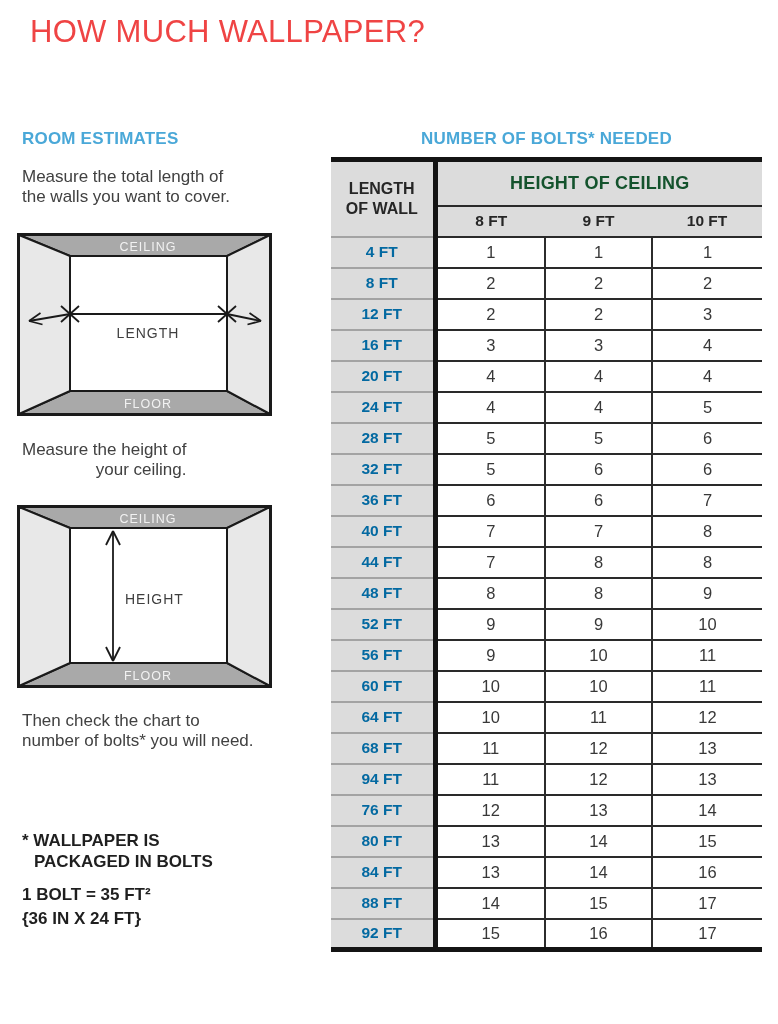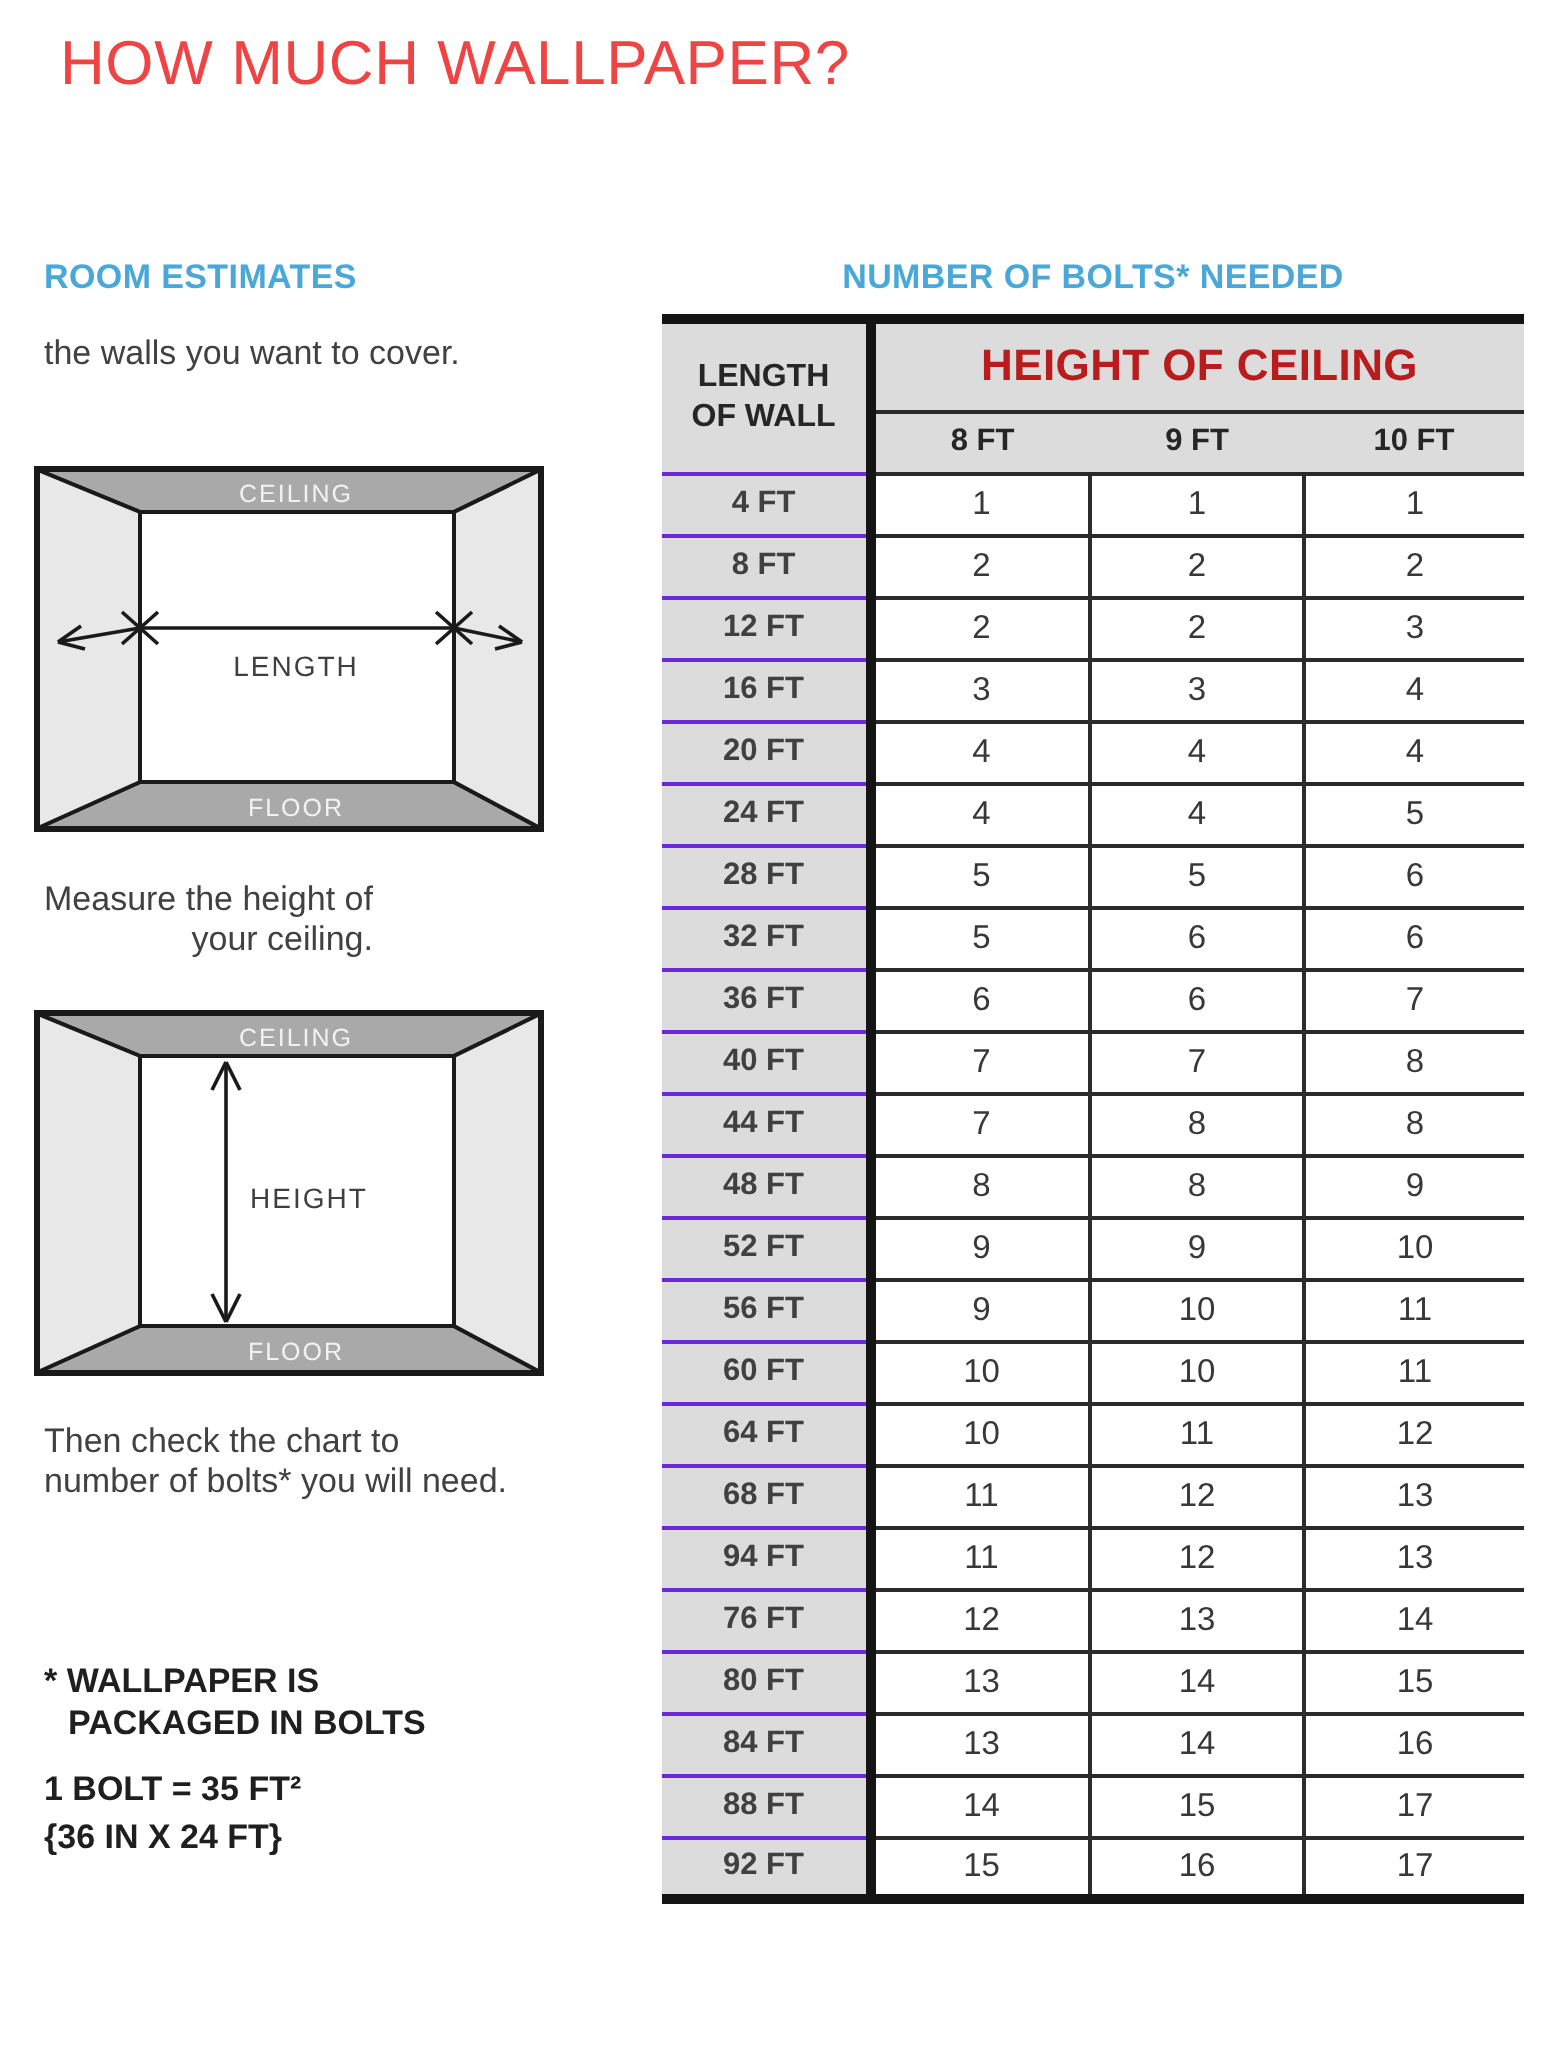--- a/index.html
+++ b/index.html
@@ -43,49 +43,50 @@
     width: 431px; border-collapse: collapse; table-layout: fixed;
     border-top: 5px solid #141414; border-bottom: 5px solid #141414;
   }
   table.bolts th, table.bolts td { text-align: center; vertical-align: middle; }
   th.corner {
     width: 104px; background: #dcdcdc; border-right: 5px solid #141414;
     font-size: 16px; font-weight: bold; color: #262626; line-height: 1.25;
   }
   th.group-header {
     background: #dcdcdc; height: 46px;
-    font-size: 22px; font-weight: bold; color: #b91c1c; letter-spacing: 0.2px;
+    font-size: 18px; font-weight: bold; color: #14532d; letter-spacing: 0.2px;
   }
   tr.sub-header th {
     background: #dcdcdc; height: 31px; border-top: 2px solid #2a2a2a;
     font-size: 15.5px; font-weight: bold; color: #262626;
   }
   tbody th.row-label {
-    background: #dcdcdc; height: 31px; border-top: 2px solid #6d28d9;
+    background: #dcdcdc; height: 31px; border-top: 2px solid #a3a3a3;
     border-right: 5px solid #141414;
-    font-size: 15.5px; font-weight: bold; color: #404040;
+    font-size: 15.5px; font-weight: bold; color: #0369a1;
   }
   tbody td {
     background: #ffffff; height: 31px; border-top: 2px solid #2a2a2a;
     font-size: 16.5px; color: #383838;
   }
   tbody td + td { border-left: 2px solid #2c2c2c; }
 
   
   .band-label { font-size: 12.5px; letter-spacing: 1px; fill: #f2f2f2; }
   .dim-label  { font-size: 14px; letter-spacing: 1px; fill: #3f3f3f; }
 </style>
 </head>
 <body>
 
 <h1 class="page-title">HOW MUCH WALLPAPER?</h1>
 
 <h2 class="section-title" id="room-estimates-title">ROOM ESTIMATES</h2>
 
 <div class="para" id="para-length">
+  <div>Measure the total length of</div>
   <div>the walls you want to cover.</div>
 </div>
 
 <svg class="diagram" id="diagram-length" width="255" height="183" viewBox="0 0 255 183">
   <g stroke="#1a1a1a" stroke-width="2">
     <polygon points="2,2 253,2 210,23 53,23" fill="#a9a9a9"></polygon>
     <polygon points="2,181 253,181 210,158 53,158" fill="#a9a9a9"></polygon>
     <polygon points="2,2 53,23 53,158 2,181" fill="#e8e8e8"></polygon>
     <polygon points="253,2 210,23 210,158 253,181" fill="#e8e8e8"></polygon>
     <rect x="53" y="23" width="157" height="135" fill="#ffffff"></rect>

